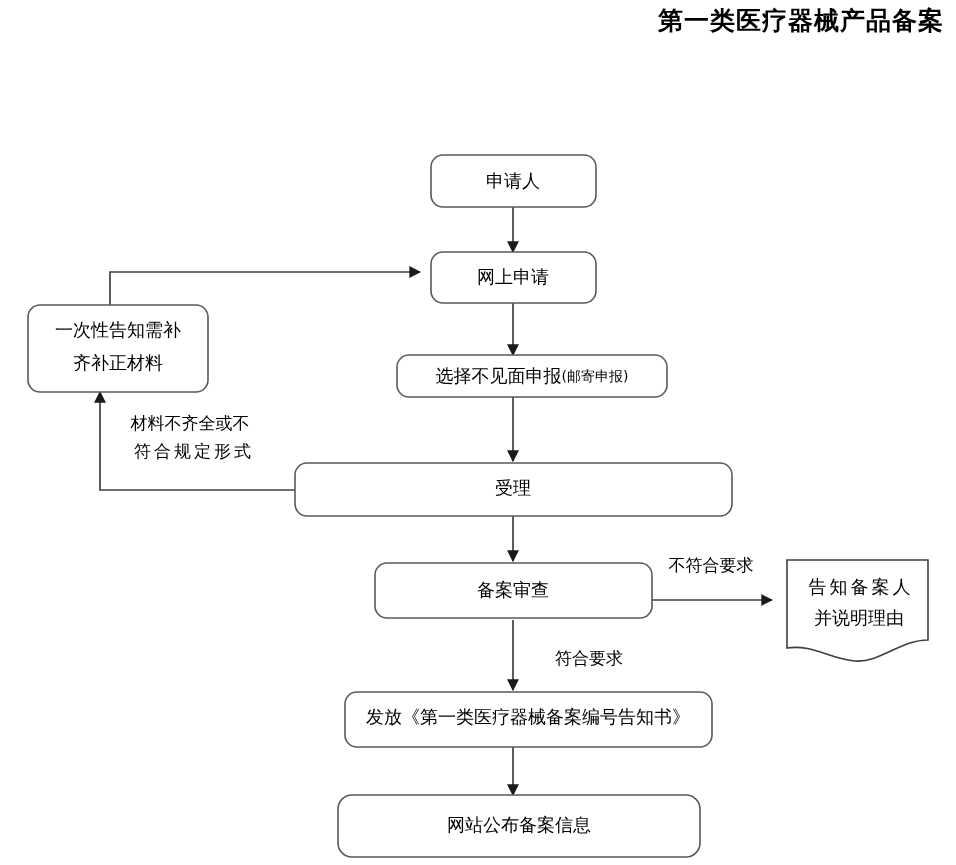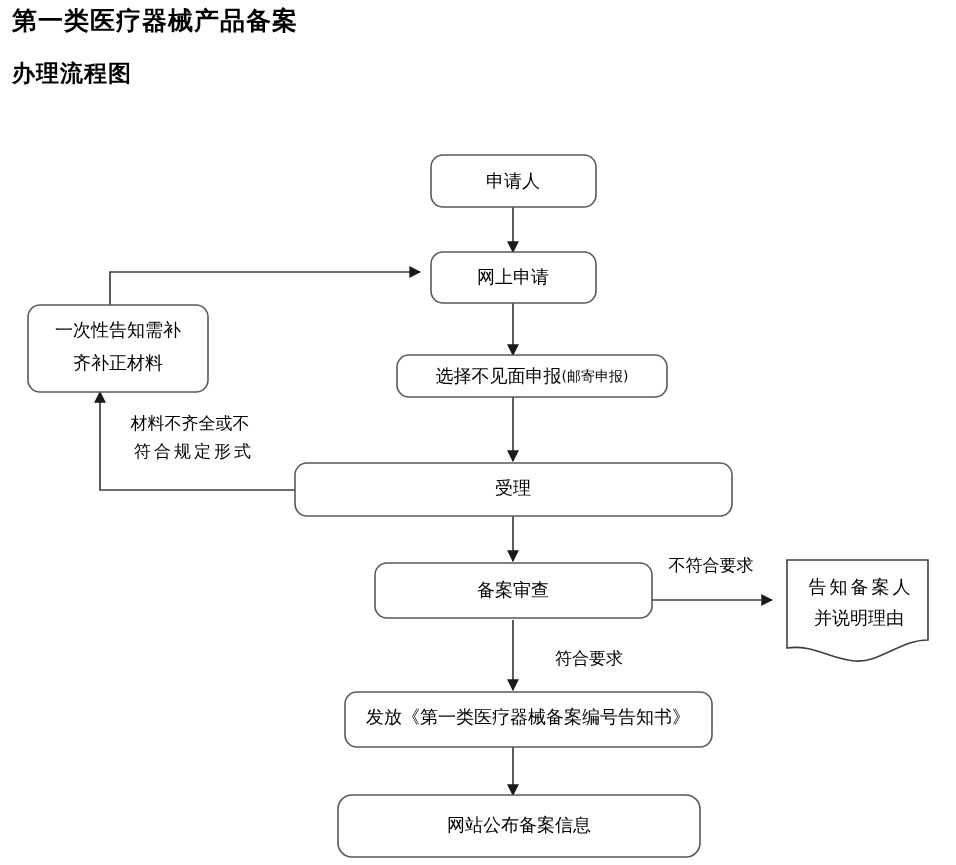--- a/index.html
+++ b/index.html
@@ -17,23 +17,23 @@
   }
   #sheet {
     position: relative;
     width: 956px;
     height: 865px;
     background: #ffffff;
   }
   .title-block {
     position: absolute;
     top: 0;
-    left: 12px;
+    left: 4px;
     width: 940px;
-    text-align: left;
+    text-align: right;
   }
   .doc-title {
     font-family: "Liberation Serif", "DejaVu Serif", serif;
     font-weight: bold;
     font-size: 25px;
     letter-spacing: 1px;
     margin-top: 6px;
     line-height: 1.2;
   }
   .doc-subtitle {
@@ -88,21 +88,20 @@
     font-size: 14px;
   }
 </style>
 </head>
 <body>
 
 <div id="sheet">
 
   <div class="title-block">
     <div class="doc-title">第一类医疗器械产品备案</div>
-    <div class="doc-subtitle">办理流程图</div>
   </div>
 
   <svg id="flow" viewBox="0 0 956 865">
     <defs>
       <marker id="arrow" viewBox="0 0 10 10" refX="9" refY="5" markerWidth="7" markerHeight="7" orient="auto-start-reverse">
         <path d="M 0 0 L 10 5 L 0 10 z" fill="#1a1a1a"></path>
       </marker>
     </defs>
 
     <line class="conn" x1="513" y1="207" x2="513" y2="252" marker-end="url(#arrow)"></line>

